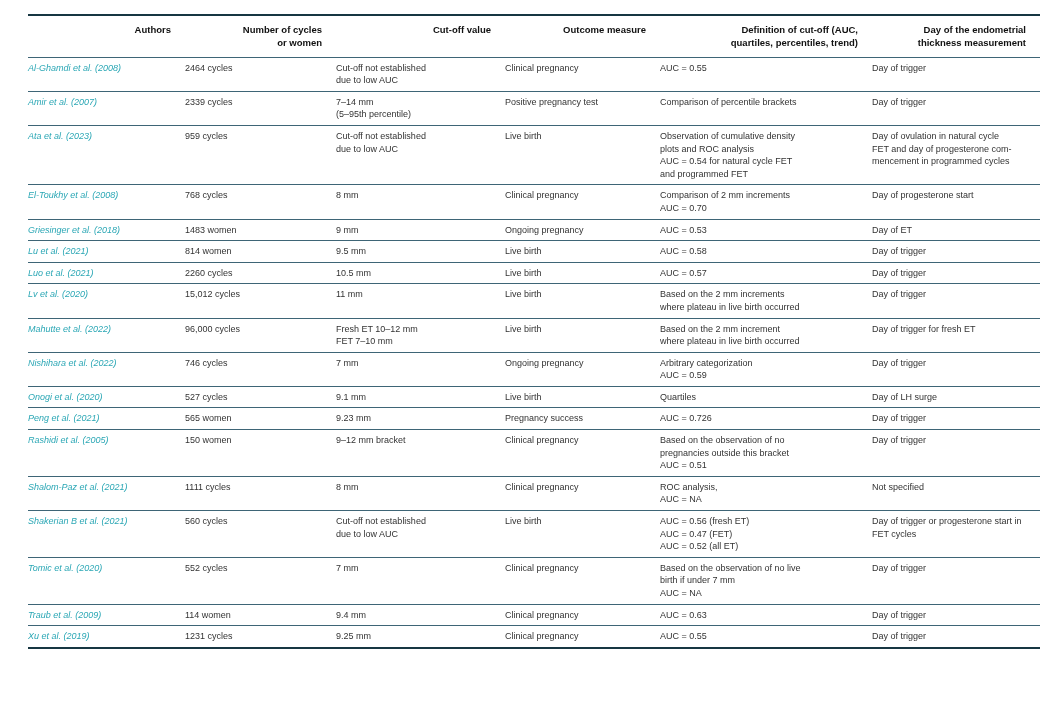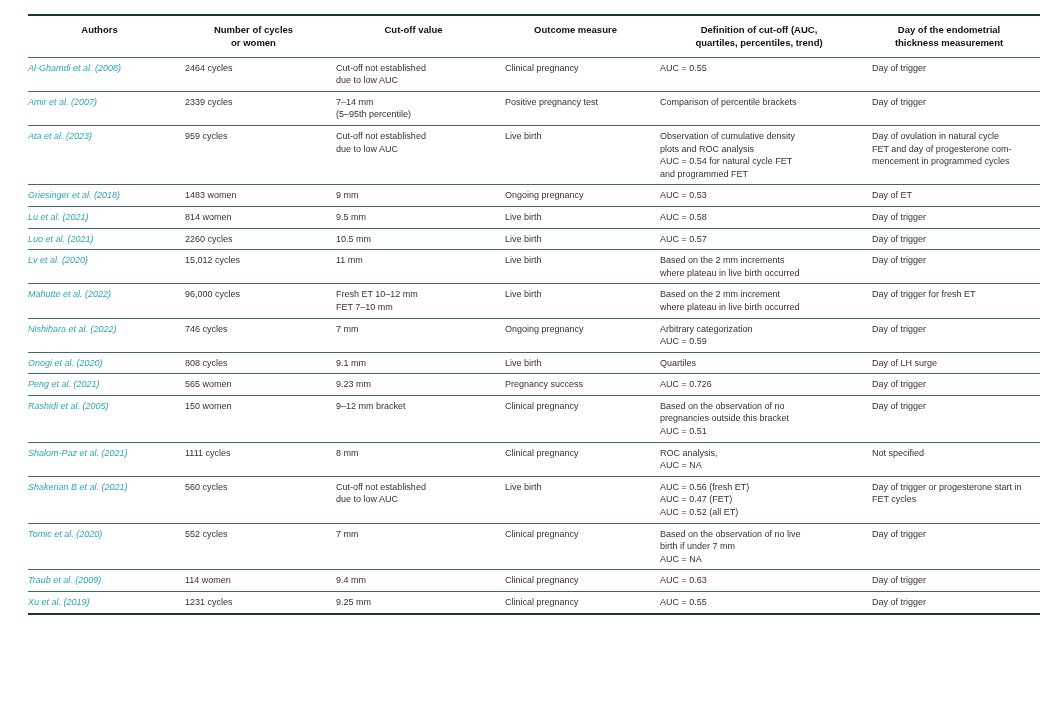--- a/index.html
+++ b/index.html
@@ -27,21 +27,21 @@
   }
 
   table.data {
     table-layout: fixed;
     width: 1012px;
     border-collapse: collapse;
     border-top: 2px solid var(--rule-dark, #173642);
     border-bottom: 2px solid var(--rule-dark, #173642);
   }
   th {
-    text-align: center;
+    text-align: right;
     font-size: 9.5px;
     line-height: 1.4;
     font-weight: bold;
     color: #111;
     padding: 7px 14px 7px 0;
     vertical-align: top;
     white-space: pre-line;
   }
   td {
     font-size: 9px;
@@ -116,20 +116,29 @@
           <td>Live birth</td>
           <td>Observation of cumulative density
 plots and ROC analysis
 AUC = 0.54 for natural cycle FET
 and programmed FET</td>
           <td>Day of ovulation in natural cycle
 FET and day of progesterone com-
 mencement in programmed cycles</td>
         </tr>
         <tr>
+          <td><span class="author-link">El-Toukhy et al. (2008)</span></td>
+          <td>768 cycles</td>
+          <td>8 mm</td>
+          <td>Clinical pregnancy</td>
+          <td>Comparison of 2 mm increments
+AUC = 0.70</td>
+          <td>Day of progesterone start</td>
+        </tr>
+        <tr>
           <td><span class="author-link">Griesinger et al. (2018)</span></td>
           <td>1483 women</td>
           <td>9 mm</td>
           <td>Ongoing pregnancy</td>
           <td>AUC = 0.53</td>
           <td>Day of ET</td>
         </tr>
         <tr>
           <td><span class="author-link">Lu et al. (2021)</span></td>
           <td>814 women</td>
@@ -169,21 +178,21 @@
           <td><span class="author-link">Nishihara et al. (2022)</span></td>
           <td>746 cycles</td>
           <td>7 mm</td>
           <td>Ongoing pregnancy</td>
           <td>Arbitrary categorization
 AUC = 0.59</td>
           <td>Day of trigger</td>
         </tr>
         <tr>
           <td><span class="author-link">Onogi et al. (2020)</span></td>
-          <td>808 cycles</td>
+          <td>527 cycles</td>
           <td>9.1 mm</td>
           <td>Live birth</td>
           <td>Quartiles</td>
           <td>Day of LH surge</td>
         </tr>
         <tr>
           <td><span class="author-link">Peng et al. (2021)</span></td>
           <td>565 women</td>
           <td>9.23 mm</td>
           <td>Pregnancy success</td>

